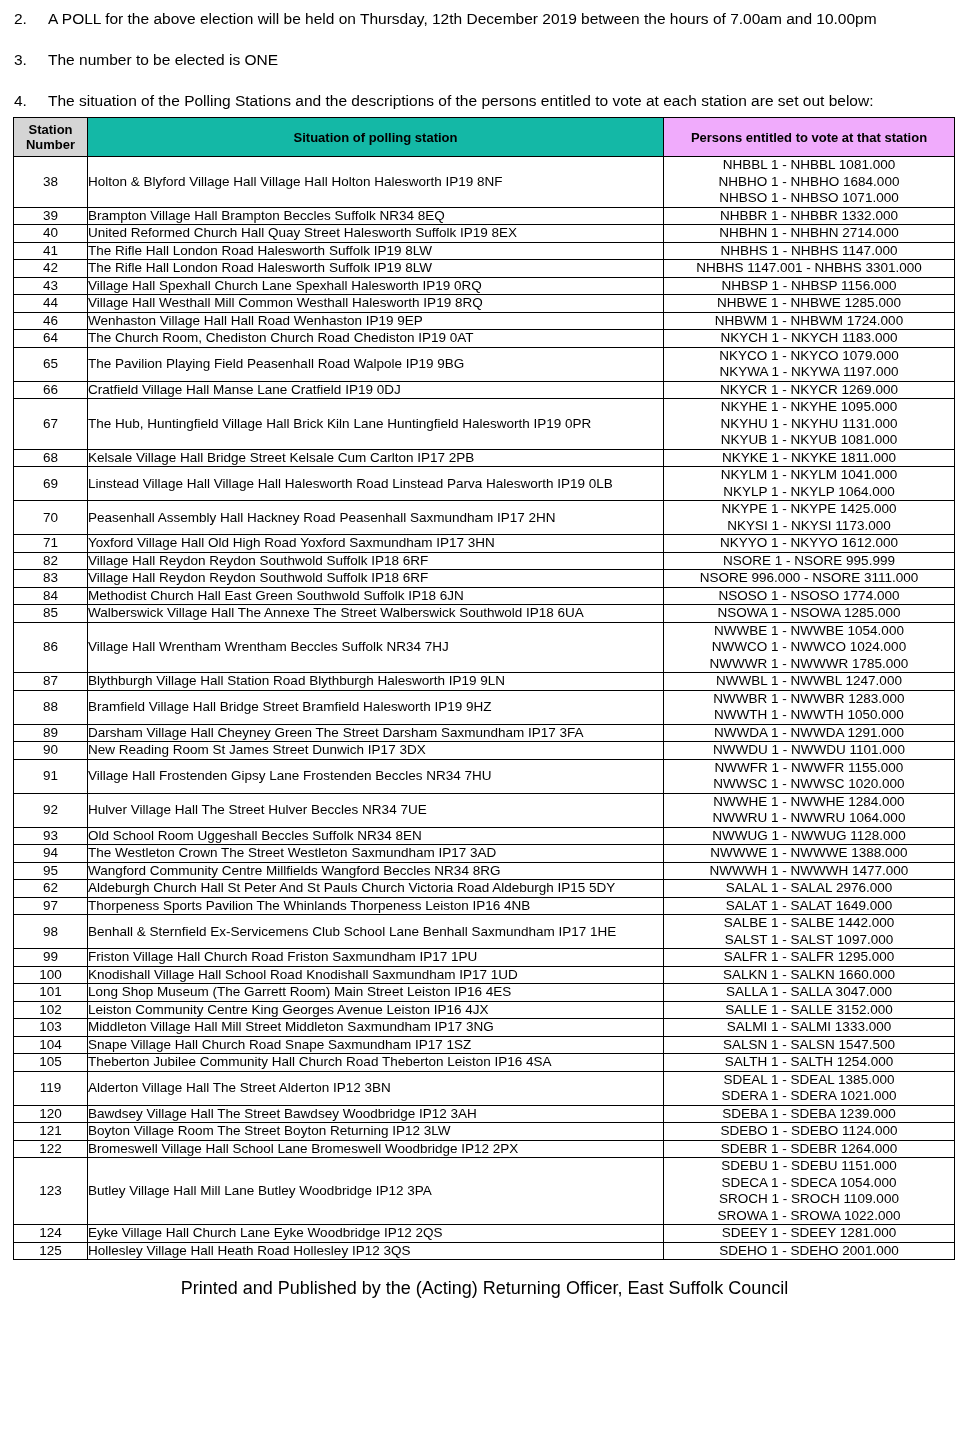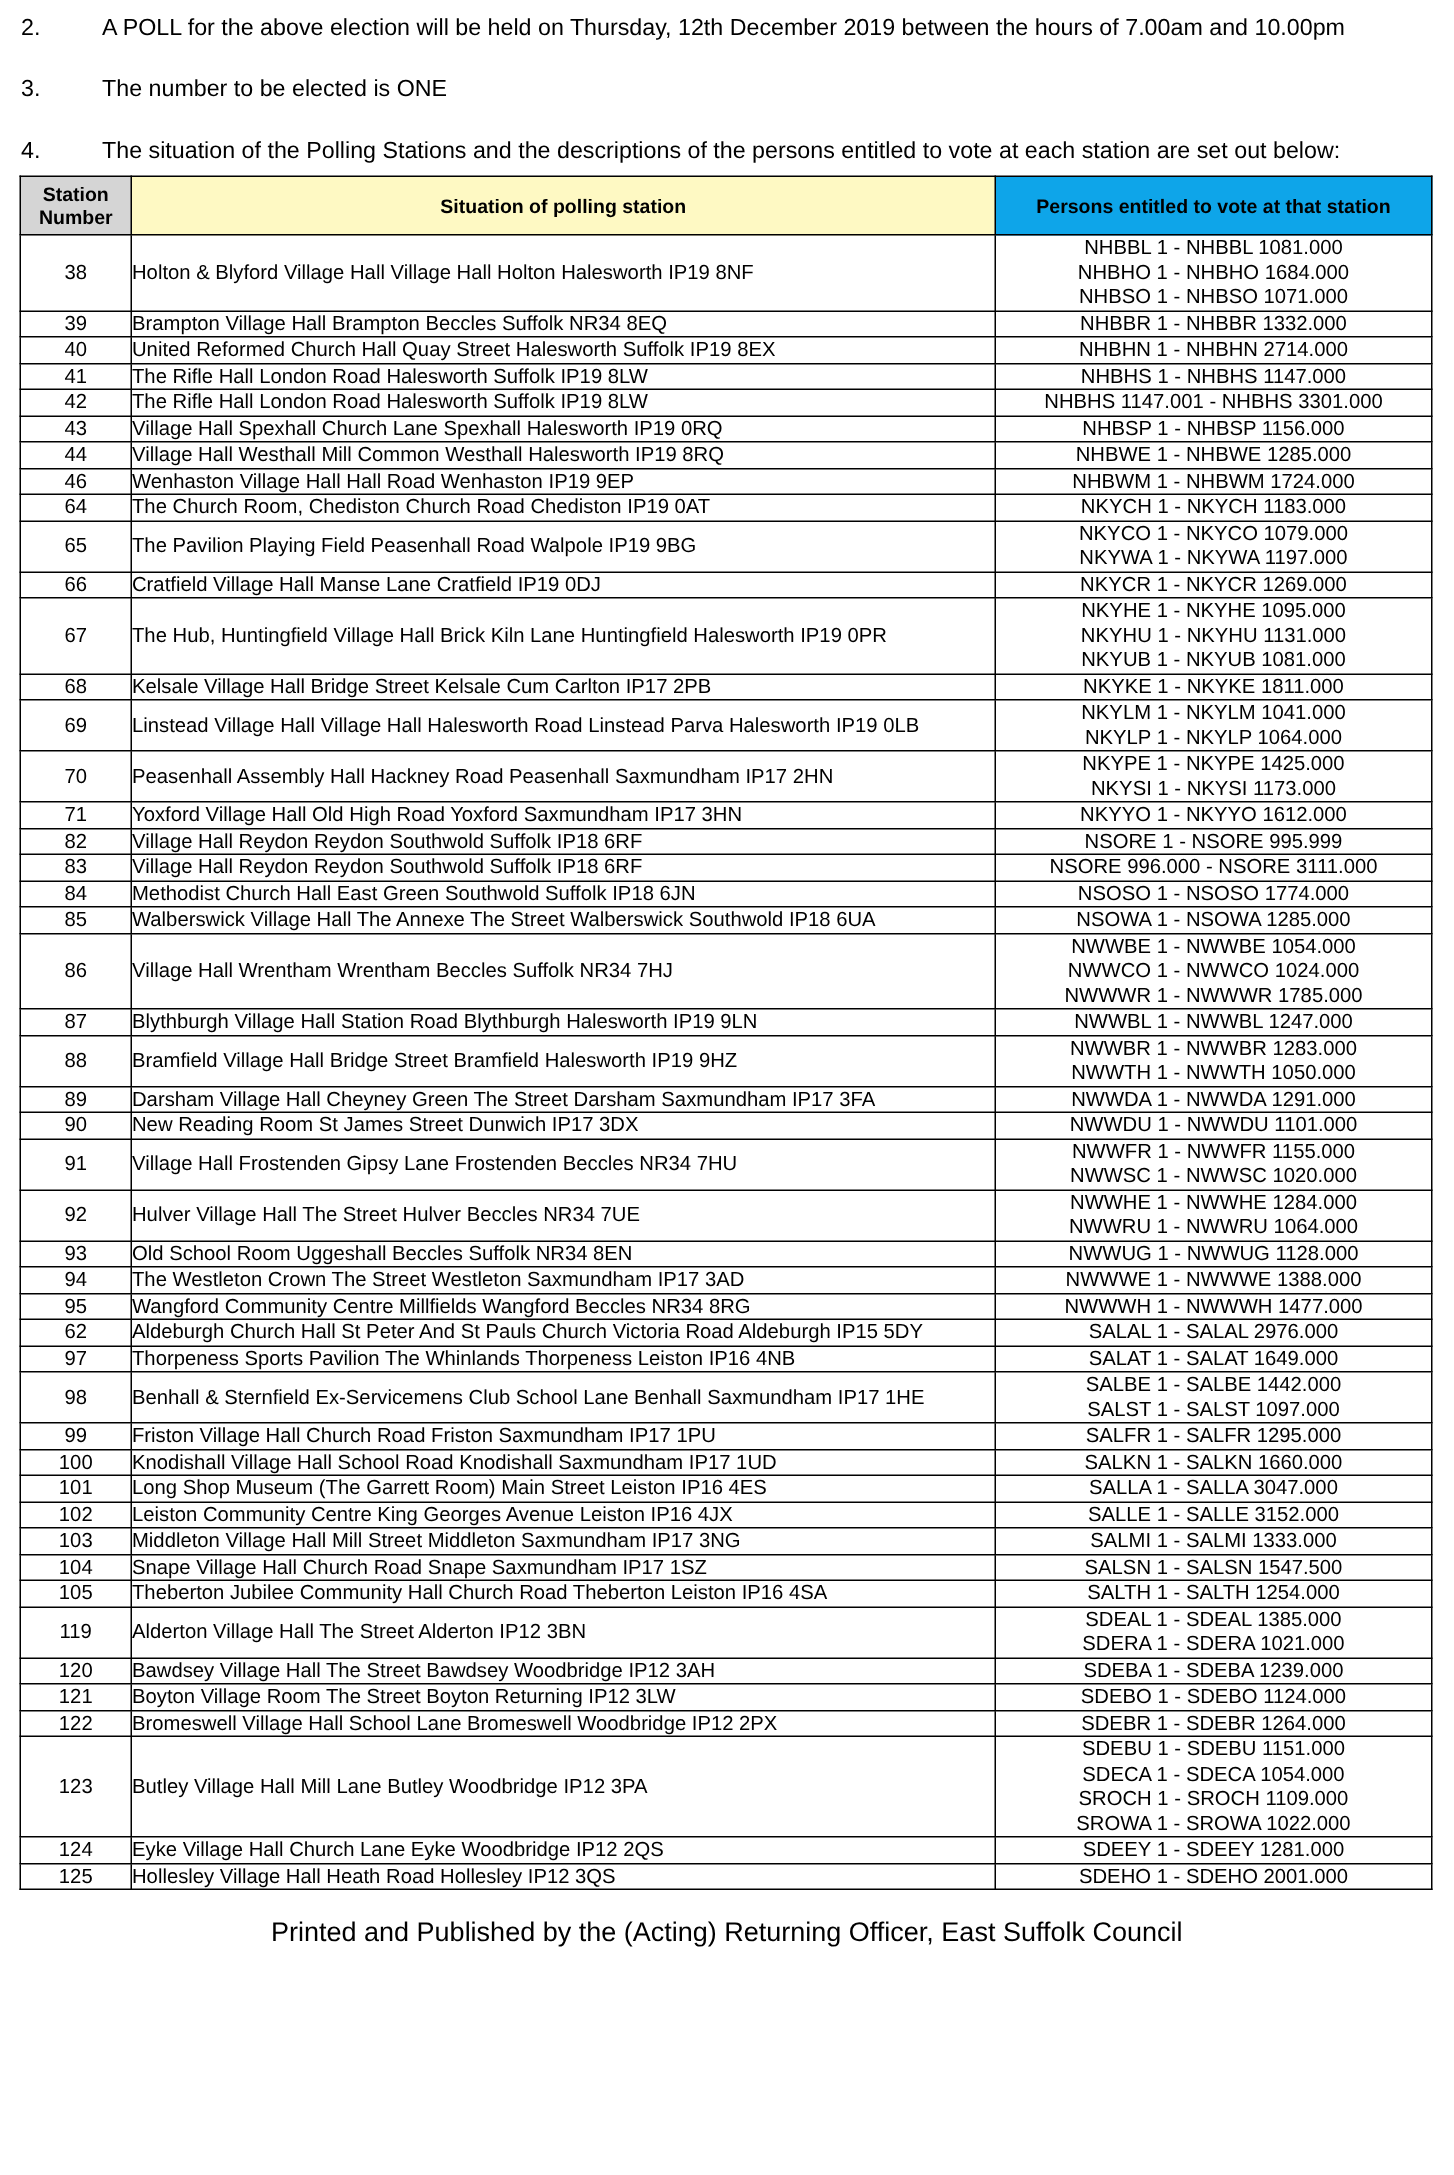--- a/index.html
+++ b/index.html
@@ -41,21 +41,20 @@
     flex: 0 0 34px;
     font-size: 15.5px;
     line-height: 21px;
     font-weight: 400;
   }
   .notice-text {
     flex: 1 1 auto;
     font-size: 15.5px;
     line-height: 21px;
     max-width: 900px;
-    margin-left: 20px;
   }
 
   
   .table-wrap {
     padding: 0 13px;
   }
   table.stations {
     border-collapse: collapse;
     width: 749px;
     table-layout: fixed;
@@ -134,22 +133,22 @@
   <div class="table-wrap">
     <table class="stations">
       <colgroup>
         <col class="c-num">
         <col class="c-situ">
         <col class="c-pers">
       </colgroup>
       <thead>
         <tr>
           <th style="background: rgb(213, 213, 213);">Station Number</th>
-          <th style="background: #fef9c3;">Situation of polling station</th>
-          <th style="background: #0ea5e9;">Persons entitled to vote at that station</th>
+          <th style="background: #14b8a6;">Situation of polling station</th>
+          <th style="background: #f0abfc;">Persons entitled to vote at that station</th>
         </tr>
       </thead>
       <tbody id="stations-body">
           <tr>
             <td class="num">38</td>
             <td class="situ">Holton &amp; Blyford Village Hall Village Hall Holton Halesworth IP19 8NF</td>
             <td class="pers">NHBBL 1 - NHBBL 1081.000
 NHBHO 1 - NHBHO 1684.000
 NHBSO 1 - NHBSO 1071.000</td>
           </tr>

